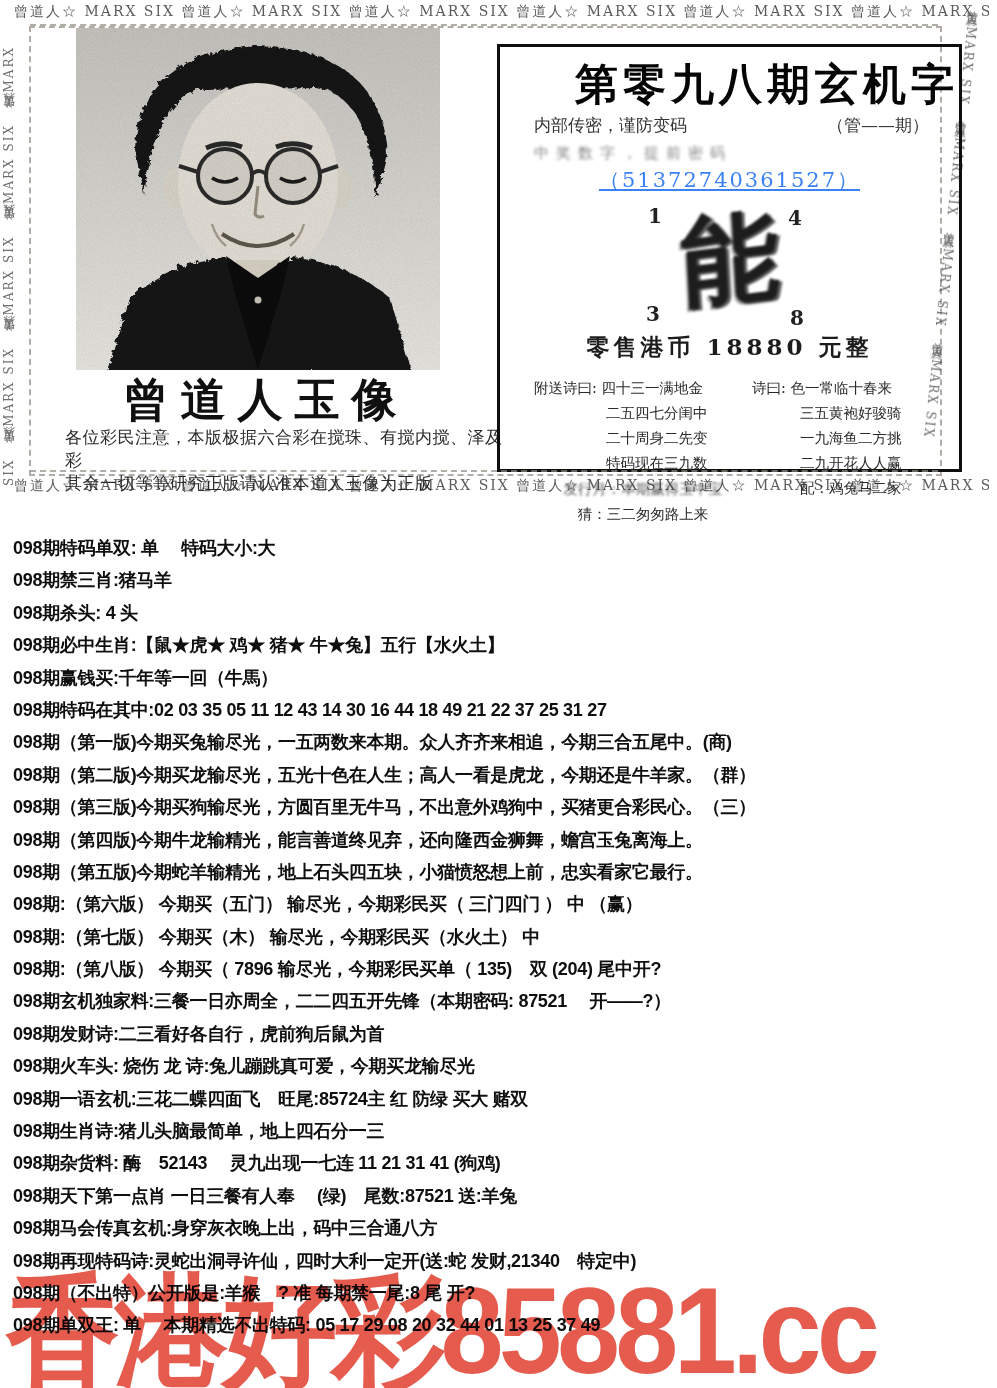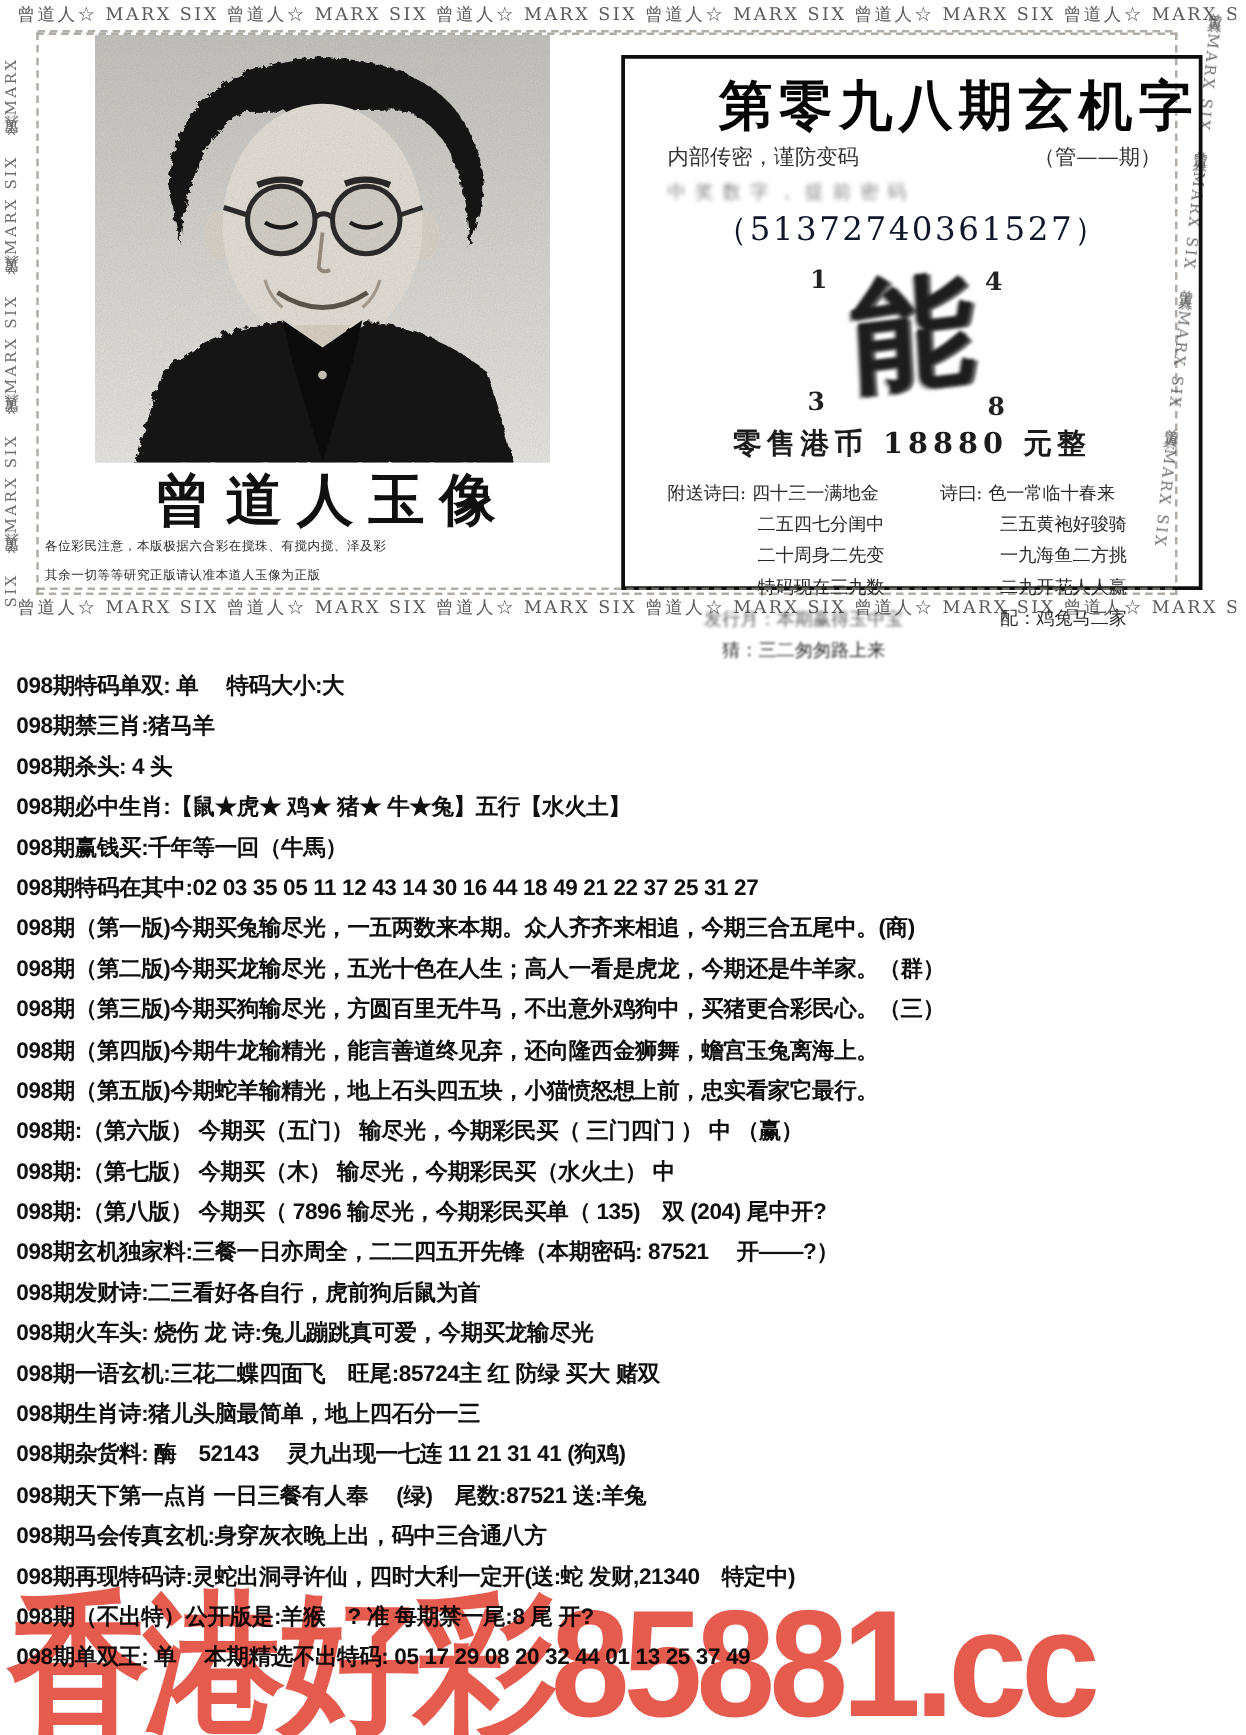--- a/index.html
+++ b/index.html
@@ -18,33 +18,33 @@
   .left-strip{left:1px;top:26px;height:460px;transform:rotate(180deg);}
   .right-strip{left:965px;top:0px;height:500px;transform:rotate(6deg);transform-origin:top left;}
   .inner-frame{position:absolute;left:29px;top:26px;width:909px;height:446px;
                border:2px dashed #979289;opacity:.75;}
 
   
   .photo{position:absolute;left:76px;top:28px;width:364px;height:342px;background:#dedcd7;}
   .caption{position:absolute;left:70px;top:370px;width:392px;text-align:center;
            font-family:"DejaVu Serif",serif;font-weight:900;font-size:45px;
            letter-spacing:12px;color:#101010;filter:blur(.3px);}
-  .notice{position:absolute;left:36px;top:426px;width:440px;font-size:10px;line-height:23px;
+  .notice{position:absolute;left:65px;top:426px;width:440px;font-size:17px;line-height:23px;
           color:#2b2b2b;filter:blur(.5px);letter-spacing:.5px;}
 
   
   .mbox{position:absolute;left:497px;top:44px;width:459px;height:422px;border:3px solid #0e0e0e;
         font-family:"DejaVu Serif",serif;}
   .mbox-title{margin-top:9px;text-align:right;font-size:43px;font-weight:900;
               letter-spacing:5px;color:#050505;}
   .mbox-sub{display:flex;justify-content:space-between;padding:0 30px 0 34px;
             font-size:17px;color:#333;filter:blur(.55px);}
   .mbox-blur2{padding-left:34px;margin-top:7px;font-size:15px;letter-spacing:7px;color:#444;
               filter:blur(1.7px);opacity:.65;}
-  .mbox-code{text-align:center;margin-top:3px;font-size:26px;letter-spacing:2px;color:#0f172a;}
+  .mbox-code{text-align:center;margin-top:3px;font-size:21px;letter-spacing:2px;color:#3b82f6;text-decoration:underline;}
   .glyph-area{position:relative;height:128px;margin-top:8px;}
   .glyph{position:absolute;left:50%;top:50%;transform:translate(-50%,-54%) rotate(-7deg) skewX(-4deg);
          font-size:98px;font-weight:900;color:#1d1d1d;filter:blur(1.2px);
          text-shadow:3px 2px 0 rgba(40,40,40,.75),-2px 2px 1px rgba(60,60,60,.5);}
   .cnum{position:absolute;font-size:20px;color:#222;font-weight:700;}
   .cnum-1{left:148px;top:2px;}  .cnum-4{left:288px;top:4px;}
   .cnum-3{left:146px;top:100px;}.cnum-8{left:290px;top:104px;}
   .price{text-align:center;margin-top:2px;font-size:23px;font-weight:700;letter-spacing:4px;
          color:#1c1c1c;filter:blur(.35px);}
   .poems{display:flex;margin-top:13px;padding-left:34px;font-size:14.5px;line-height:25px;

